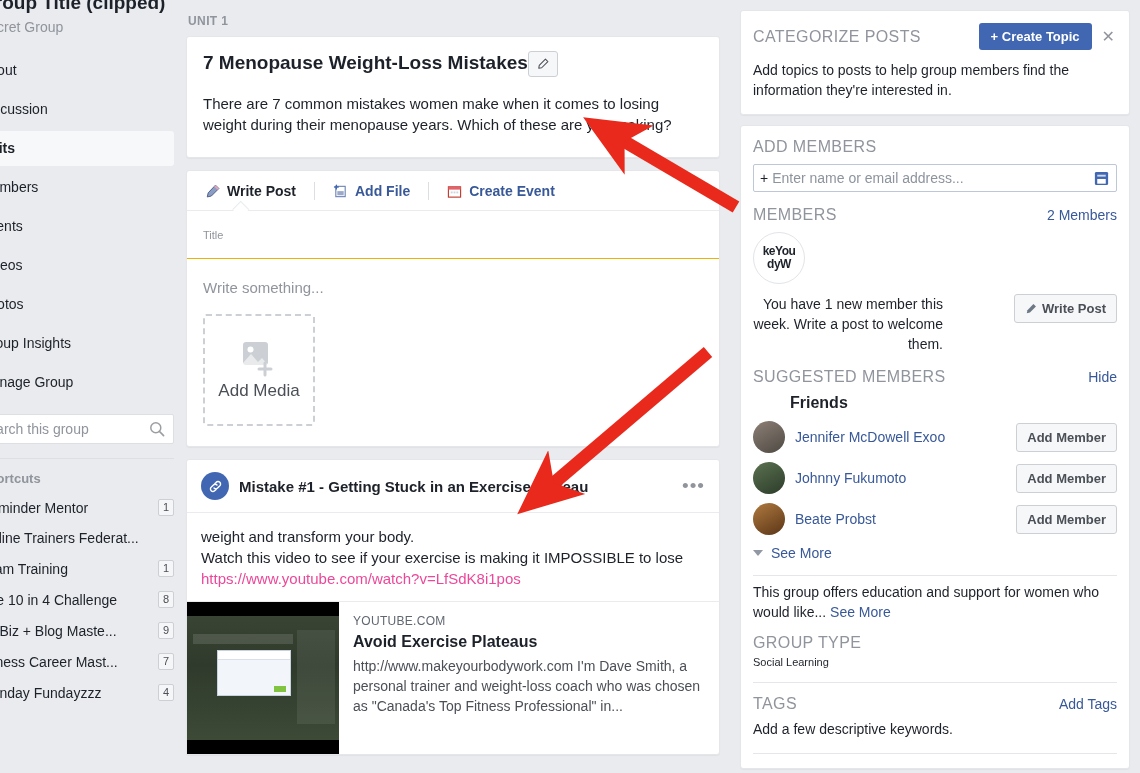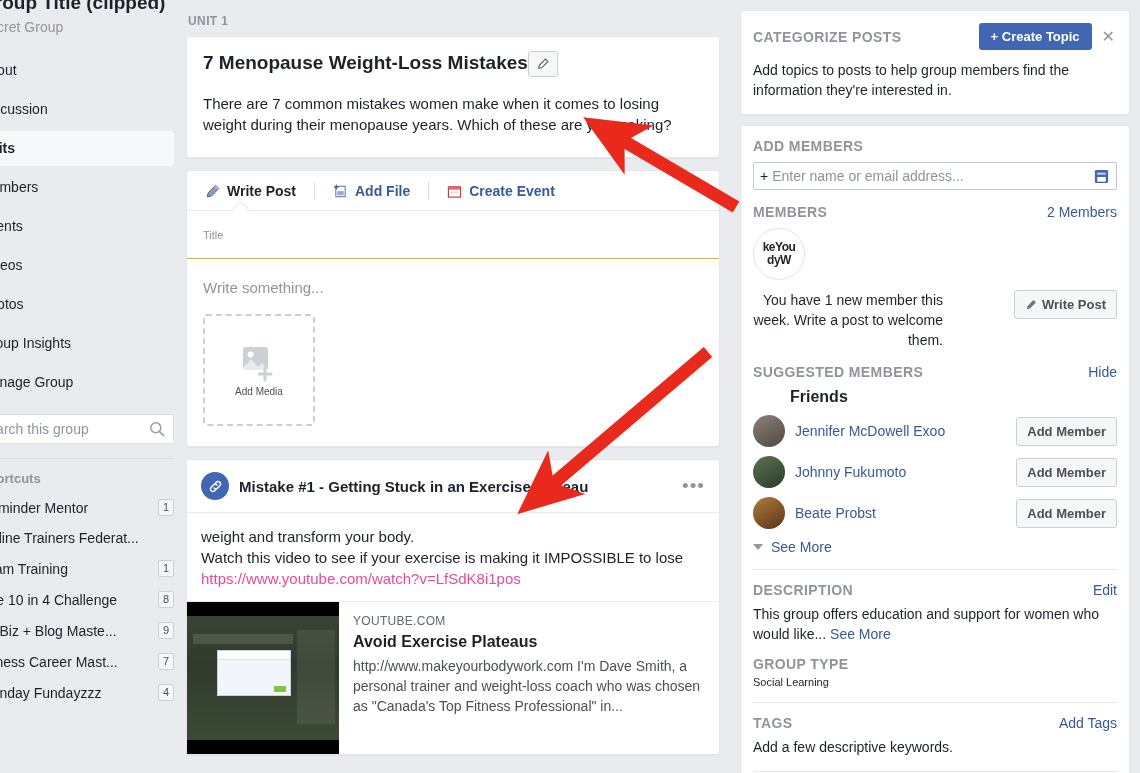--- a/index.html
+++ b/index.html
@@ -116,21 +116,21 @@
     font-size: 11px; color: #90949c; padding: 18px 16px 17px 16px;
     border-bottom: 1px solid #eab308;
   }
   .field-body { font-size: 15px; color: #90949c; padding: 20px 16px 10px 16px; }
   .dropzone {
     margin: 8px 16px 20px 16px; width: 112px; height: 112px;
     border: 2px dashed #ccd0d5; border-radius: 3px;
     display: flex; flex-direction: column; align-items: center; justify-content: center;
     gap: 4px; cursor: pointer;
   }
-  .dropzone-label { font-size: 10px; color: #4b4f56; }
+  .dropzone-label { font-size: 17px; color: #4b4f56; }
 
   
   .post-head {
     display: flex; align-items: center; gap: 10px;
     padding: 12px 14px 12px 14px; border-bottom: 1px solid #e9ebee;
   }
   .link-badge {
     width: 28px; height: 28px; border-radius: 50%; background: #4267b2;
     display: flex; align-items: center; justify-content: center; flex: 0 0 28px;
   }
@@ -179,21 +179,21 @@
   
   .right { flex: 1; padding: 10px 10px 0 10px; }
   .rcard {
     background: #fff; border: 1px solid #e5e6e9;
     border-radius: 3px; box-shadow: 0 1px 1px rgba(0,0,0,.04);
     margin-bottom: 10px;
   }
   .cat-card { padding: 12px 12px 14px 12px; position: relative; }
   .cat-row { display: flex; align-items: center; gap: 8px; }
   .sec-title {
-    font-size: 14px; font-weight: bold; color: #90949c;
+    font-size: 16px; font-weight: normal; color: #90949c;
     letter-spacing: .4px; flex: 1;
   }
   .btn-blue {
     background: #4267b2; color: #fff; font-size: 13px; font-weight: bold;
     border: 0; border-radius: 3px; padding: 6px 12px; cursor: pointer;
     font-family: "Liberation Sans", sans-serif;
   }
   .x-close { color: #90949c; font-size: 16px; cursor: pointer; padding: 0 2px; line-height: 14px; }
   .cat-text { font-size: 14px; color: #1d2129; line-height: 20px; margin-top: 10px; }
 
@@ -465,24 +465,20 @@
         <button class="btn-grey">Add Member</button>
       </div>
 
       <div class="see-more">
         <span class="caret-down"></span>
         <span class="rlink">See More</span>
       </div>
 
       <div class="hr"></div>
 
-      <div class="sec-head">
-        <div class="sec-title">DESCRIPTION</div>
-        <div class="rlink">Edit</div>
-      </div>
       <div class="body-text">
         <span>This group offers education and support for women who would like... </span><span class="inline-link">See More</span>
       </div>
 
       <div class="sec-head">
         <div class="sec-title">GROUP TYPE</div>
       </div>
       <div class="val-text">Social Learning</div>
 
       <div class="hr"></div>

